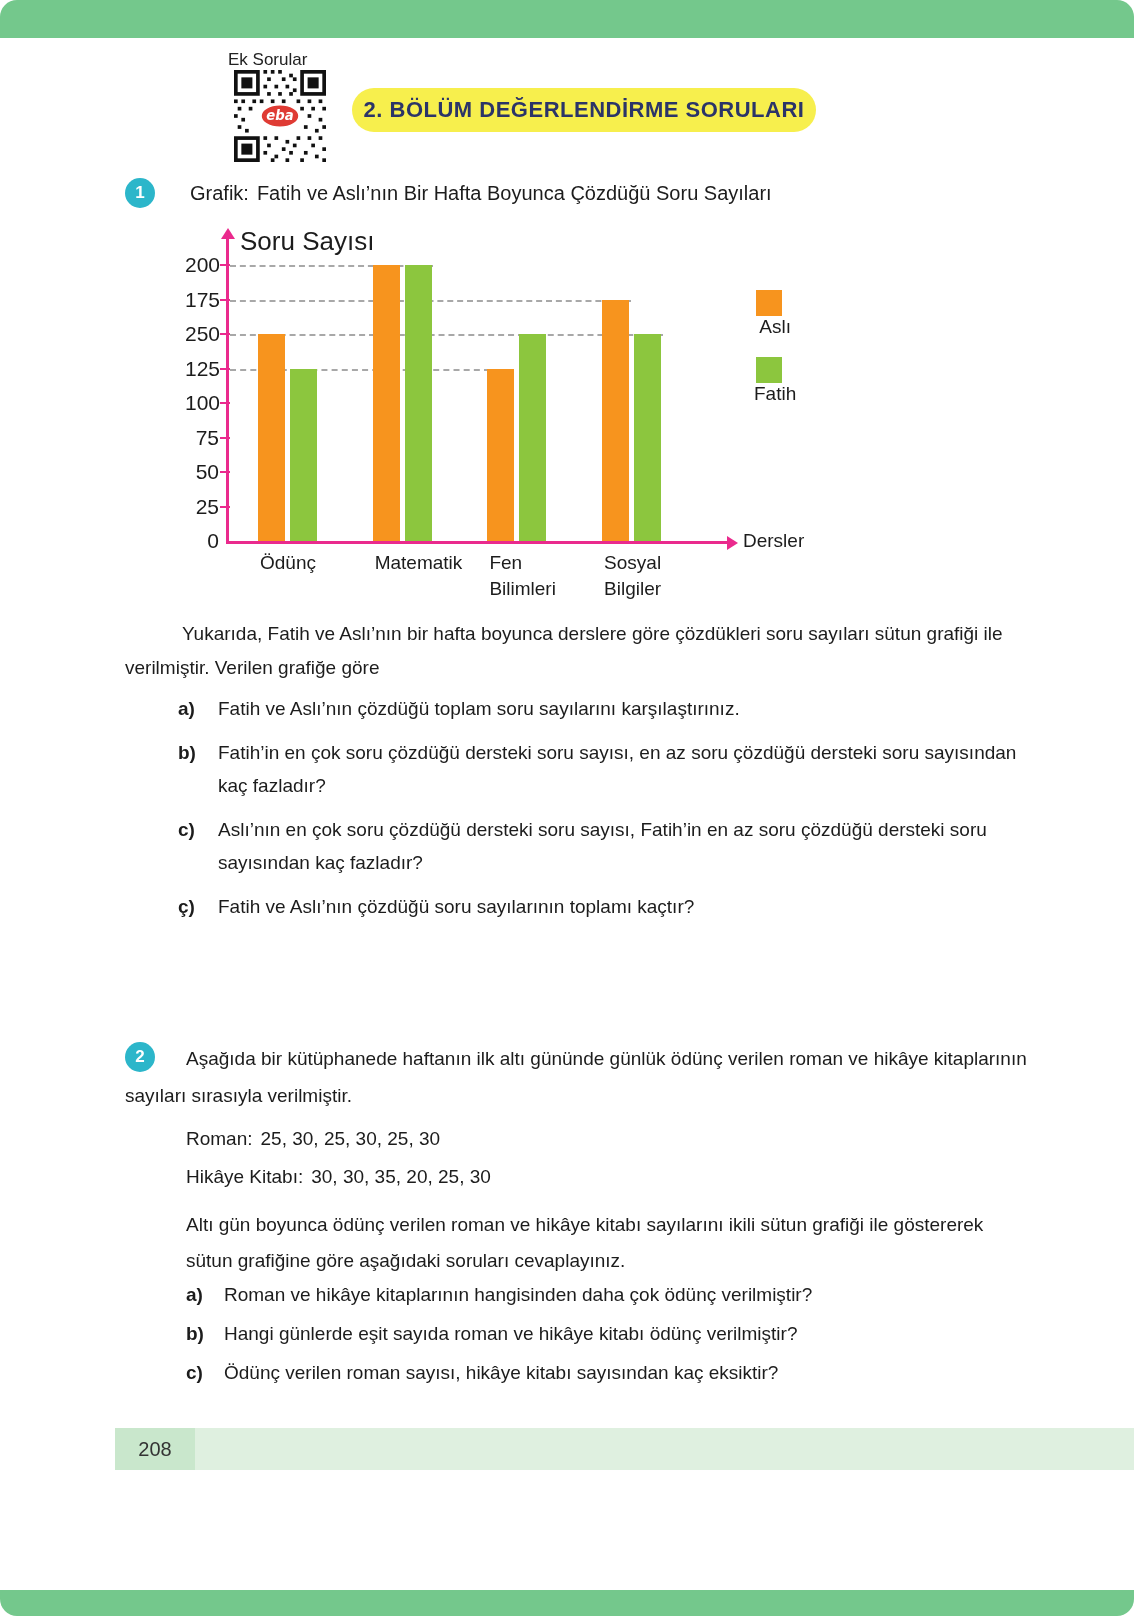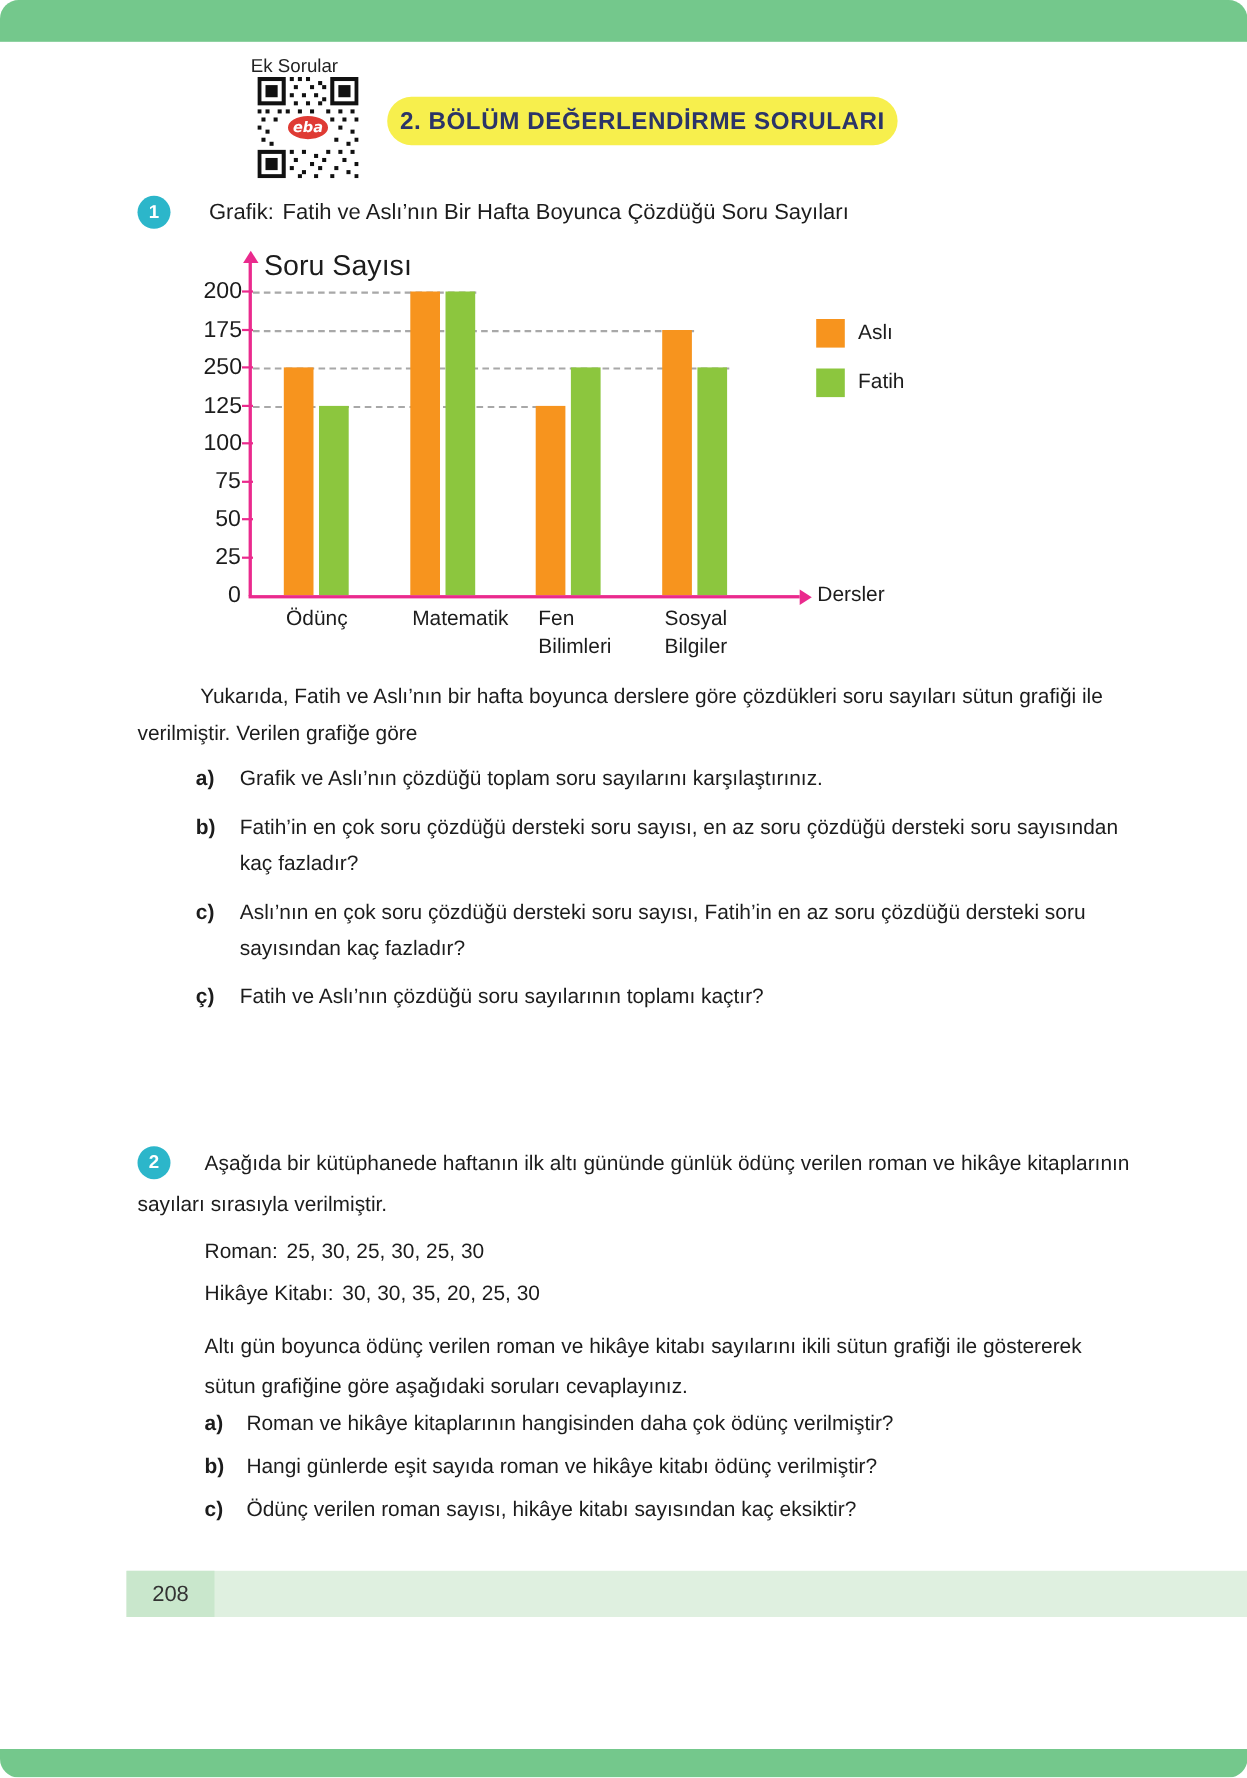--- a/index.html
+++ b/index.html
@@ -34,21 +34,21 @@
   .x-axis{position:absolute;left:41px;top:313px;width:501px;height:3px;background:#ea2a8d;}
   .x-arrow{position:absolute;left:542px;top:308px;width:0;height:0;
            border-top:7px solid transparent;border-bottom:7px solid transparent;border-left:11px solid #ea2a8d;}
   .xlabel{position:absolute;left:558px;top:302px;font-size:19px;}
   .gridline{position:absolute;height:0;border-top:2px dashed #a8a8a8;}
   .tick-label{position:absolute;left:0;width:34px;text-align:right;font-size:21px;line-height:22px;}
   .tick-mark{position:absolute;left:35px;width:10px;height:2px;background:#ea2a8d;}
   .bar{position:absolute;}
   .cat-label{position:absolute;font-size:19px;line-height:26px;white-space:pre-line;}
   .legend{position:absolute;left:557px;top:62px;}
-  .legend-row{display:flex;align-items:center;margin-bottom:19px;}
+  .legend-row{display:flex;align-items:center;margin-bottom:19px;flex-direction:column;}
   .legend-swatch{width:26px;height:26px;display:inline-block;}
   .legend-label{font-size:19px;margin-left:12px;}
 
   .q1-para{position:absolute;left:125px;top:617px;width:895px;font-size:19px;line-height:34px;text-indent:57px;}
   .q1-items{position:absolute;left:178px;top:692px;width:860px;}
   .item{display:flex;margin-bottom:11px;font-size:19px;line-height:33px;}
   .item-label{width:40px;font-weight:bold;flex:none;}
   .item-text{flex:1;}
 
   .q2-intro{position:absolute;left:125px;top:1040px;width:905px;font-size:19px;line-height:37px;text-indent:61px;}
@@ -213,21 +213,21 @@
         <span class="legend-label">Fatih</span>
       </div>
     </div>
   </div>
 
   <div class="q1-para">Yukarıda, Fatih ve Aslı’nın bir hafta boyunca derslere göre çözdükleri soru sayıları sütun grafiği ile verilmiştir. Verilen grafiğe göre</div>
 
   <div class="q1-items">
     <div class="item">
       <span class="item-label">a)</span>
-      <div class="item-text">Grafik ve Aslı’nın çözdüğü toplam soru sayılarını karşılaştırınız.</div>
+      <div class="item-text">Fatih ve Aslı’nın çözdüğü toplam soru sayılarını karşılaştırınız.</div>
     </div>
     <div class="item">
       <span class="item-label">b)</span>
       <div class="item-text">Fatih’in en çok soru çözdüğü dersteki soru sayısı, en az soru çözdüğü dersteki soru sayısından kaç fazladır?</div>
     </div>
     <div class="item">
       <span class="item-label">c)</span>
       <div class="item-text">Aslı’nın en çok soru çözdüğü dersteki soru sayısı, Fatih’in en az soru çözdüğü dersteki soru sayısından kaç fazladır?</div>
     </div>
     <div class="item">

